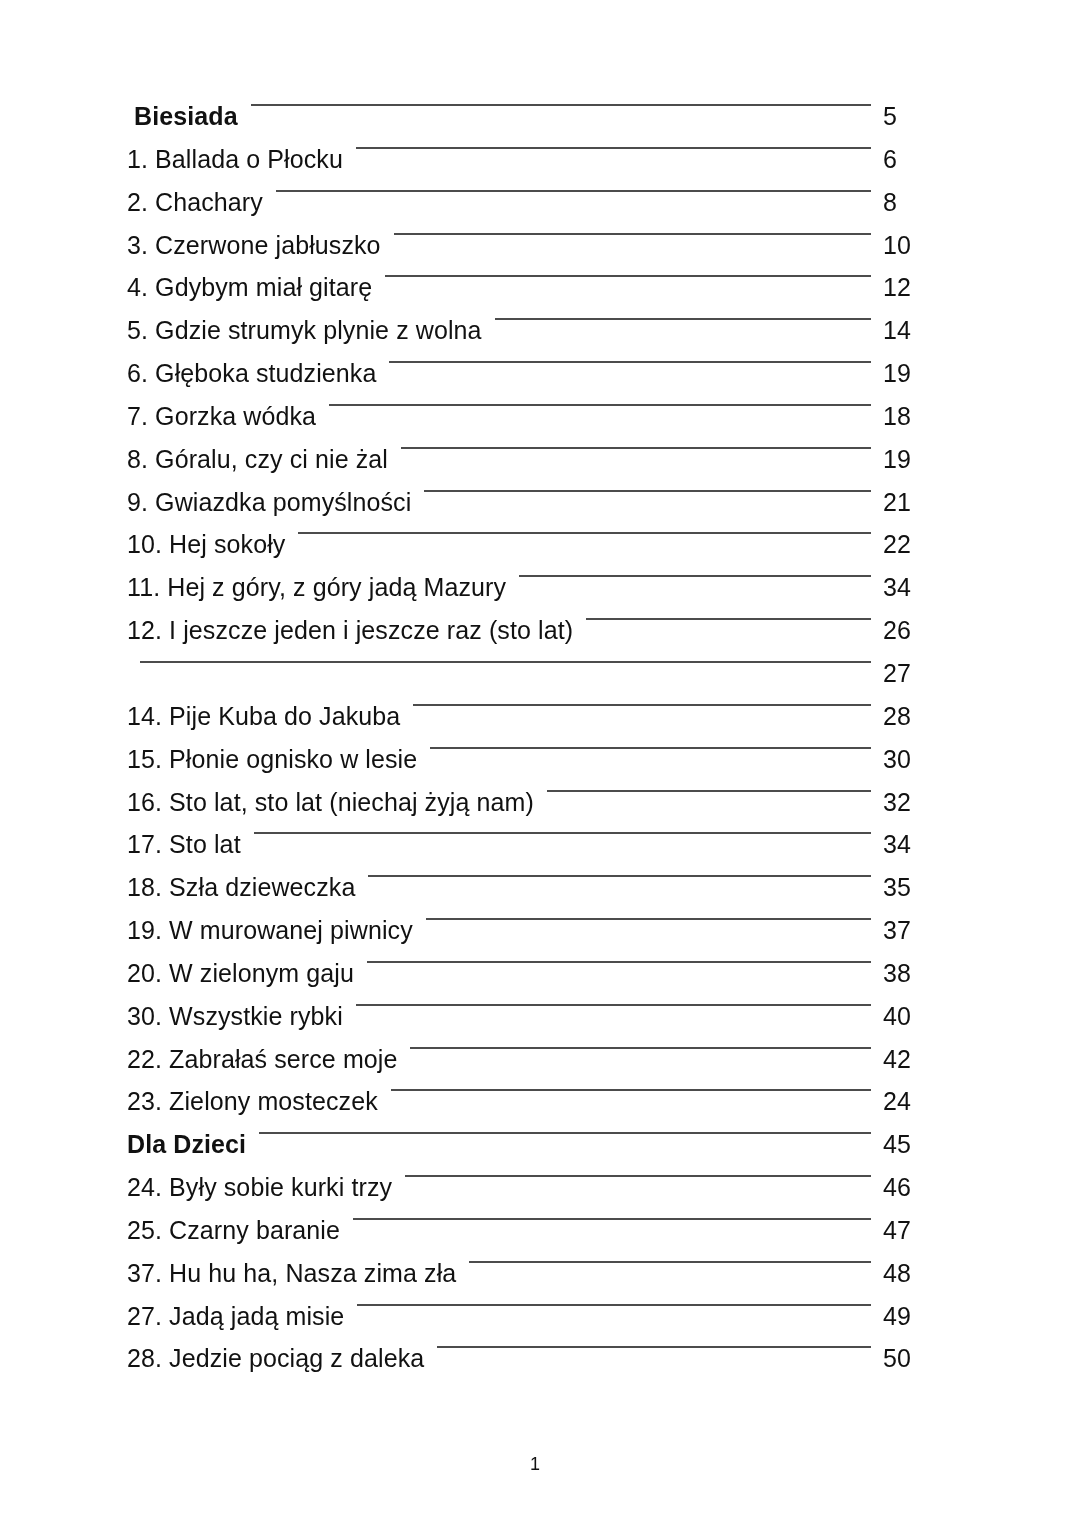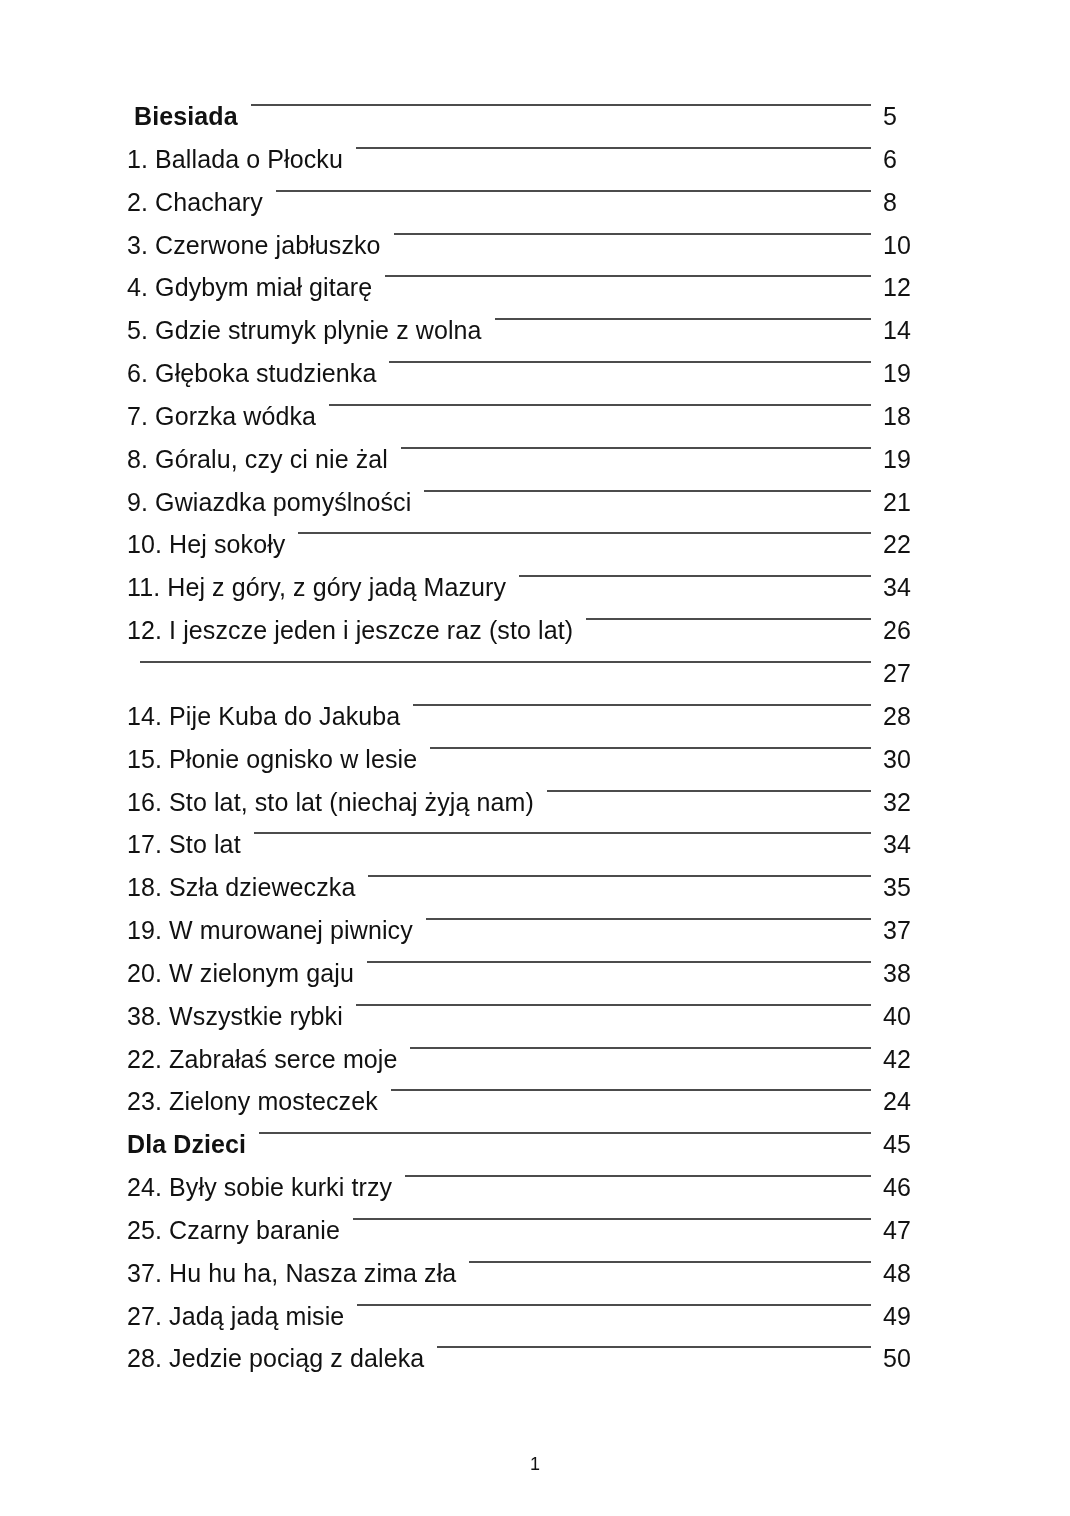--- a/index.html
+++ b/index.html
@@ -178,21 +178,21 @@
     <span class="pagenum">37</span>
   </div>
 
   <div class="toc-row">
     <span class="label">20. W zielonym gaju</span>
     <div class="leader"></div>
     <span class="pagenum">38</span>
   </div>
 
   <div class="toc-row">
-    <span class="label">38. Wszystkie rybki</span>
+    <span class="label">30. Wszystkie rybki</span>
     <div class="leader"></div>
     <span class="pagenum">40</span>
   </div>
 
   <div class="toc-row">
     <span class="label">22. Zabrałaś serce moje</span>
     <div class="leader"></div>
     <span class="pagenum">42</span>
   </div>
 

